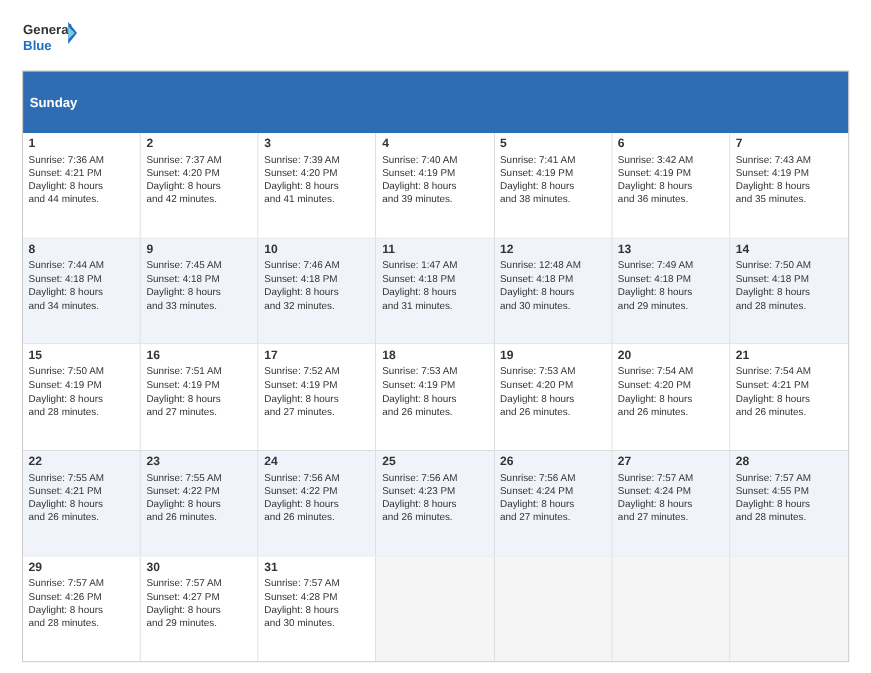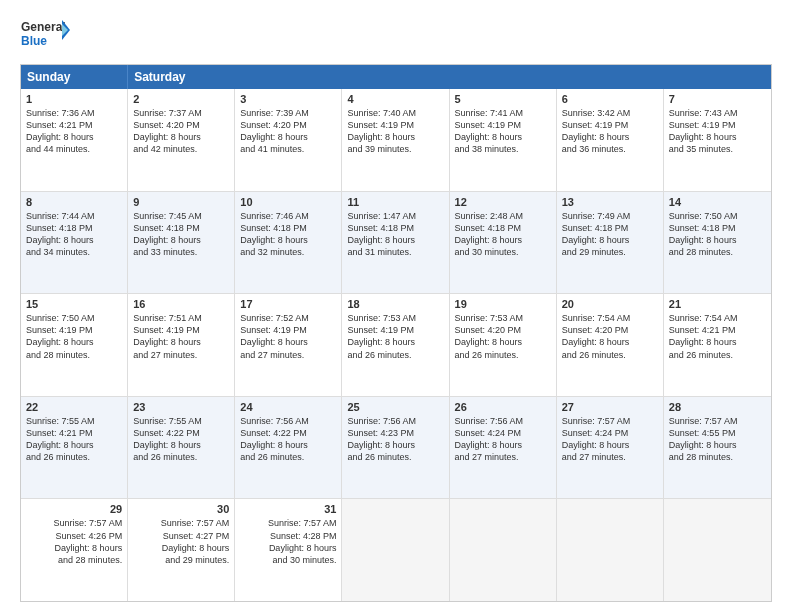--- a/index.html
+++ b/index.html
@@ -48,37 +48,37 @@
     }
     .cal-header {
       display: grid;
       grid-template-columns: repeat(7, 1fr);
       background: #2e6db4;
     }
     .cal-header-cell {
       color: #fff;
       font-size: 12px;
       font-weight: bold;
-      padding: 5px 6px;
+      padding: 21px 6px;
       text-align: left;
       border-right: 1px solid #4a85c8;
     }
     .cal-header-cell:last-child { border-right: none; }
     .cal-body {
       flex: 1;
       display: flex;
       flex-direction: column;
     }
     .cal-row {
       display: grid;
       grid-template-columns: repeat(7, 1fr);
       flex: 1;
       border-bottom: 1px solid #ddd;
     }
-    .cal-row:last-child { border-bottom: none; text-align: right; }
+    .cal-row:last-child { border-bottom: none; }
     .cal-cell {
       border-right: 1px solid #ddd;
       padding: 4px 5px;
       font-size: 9.5px;
       color: #333;
       background: #fff;
       vertical-align: top;
     }
     .cal-cell:last-child { border-right: none; }
     .cal-cell.empty { background: #f5f5f5; }
@@ -110,21 +110,20 @@
   </div>
     <div class="title-block">
       <div class="main-title"></div>
       <div class="subtitle"></div>
     </div>
   </div>
 
   <div class="calendar">
     <div class="cal-header">
     <div class="cal-header-cell">Sunday</div>
-        <div class="cal-header-cell">Saturday</div>
       </div>
     <div class="cal-body">
     <div class="cal-row">
           <div class="cal-cell">
           <span class="day-num">1</span>
           <span class="cell-line">Sunrise: 7:36 AM</span>
           <span class="cell-line">Sunset: 4:21 PM</span>
           <span class="cell-line">Daylight: 8 hours</span>
         <span class="cell-line">and 44 minutes.</span>
           </div>
@@ -195,21 +194,21 @@
           </div>
           <div class="cal-cell alt-row">
           <span class="day-num">11</span>
           <span class="cell-line">Sunrise: 1:47 AM</span>
           <span class="cell-line">Sunset: 4:18 PM</span>
           <span class="cell-line">Daylight: 8 hours</span>
         <span class="cell-line">and 31 minutes.</span>
           </div>
           <div class="cal-cell alt-row">
           <span class="day-num">12</span>
-          <span class="cell-line">Sunrise: 2:48 AM</span>
+          <span class="cell-line">Sunrise: 12:48 AM</span>
           <span class="cell-line">Sunset: 4:18 PM</span>
           <span class="cell-line">Daylight: 8 hours</span>
         <span class="cell-line">and 30 minutes.</span>
           </div>
           <div class="cal-cell alt-row">
           <span class="day-num">13</span>
           <span class="cell-line">Sunrise: 7:49 AM</span>
           <span class="cell-line">Sunset: 4:18 PM</span>
           <span class="cell-line">Daylight: 8 hours</span>
         <span class="cell-line">and 29 minutes.</span>

